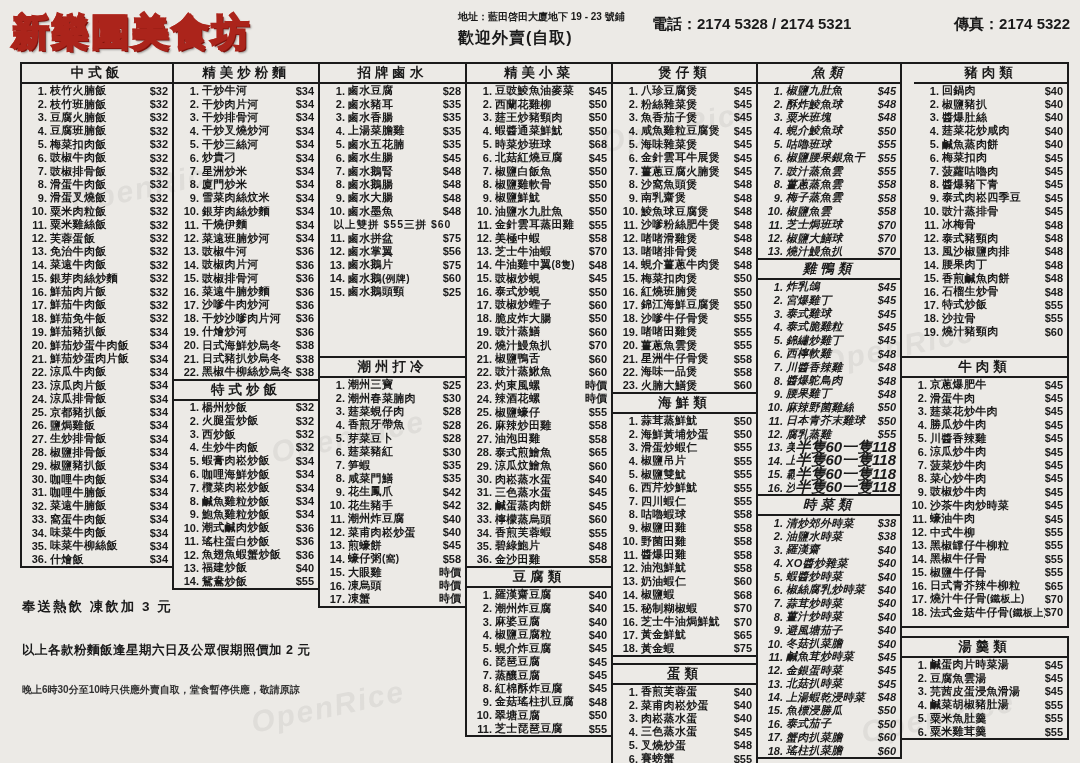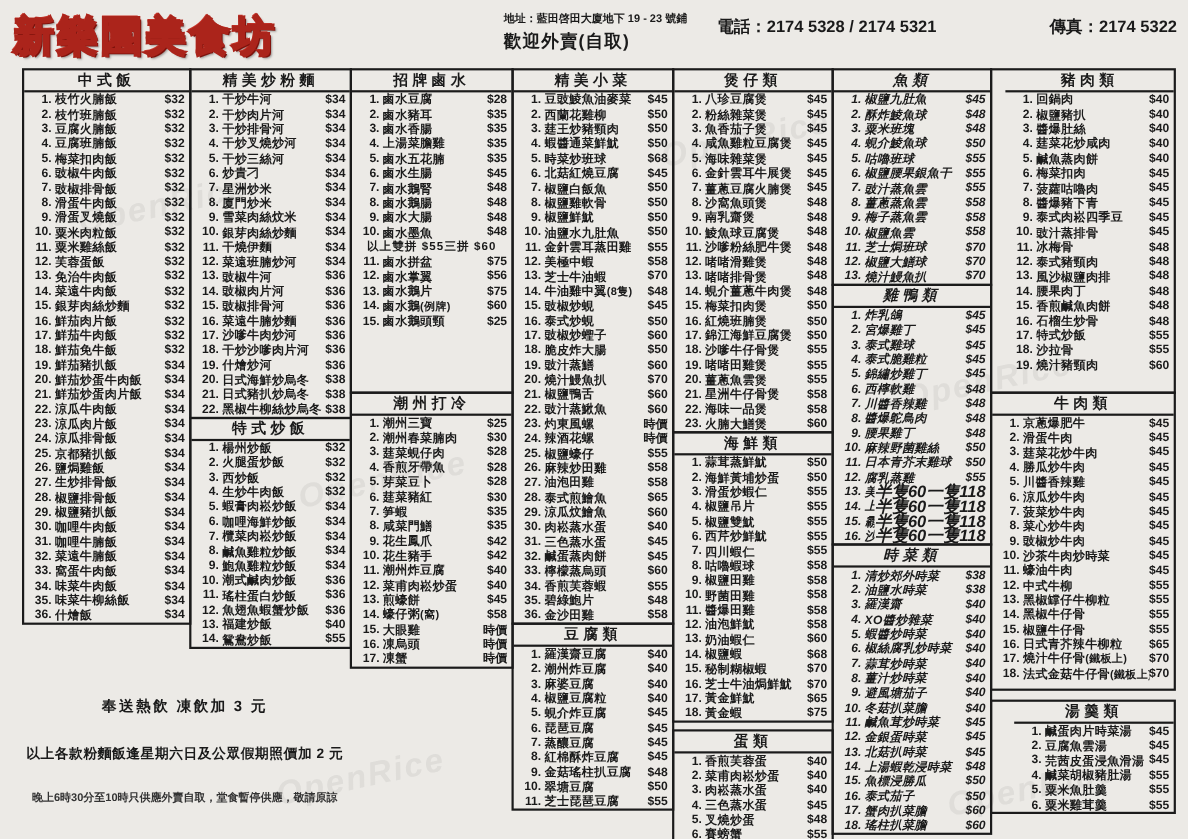--- a/index.html
+++ b/index.html
@@ -38,41 +38,41 @@
   .col4{width:148px;}.col5{width:147px;}.col6{width:146px;font-style:italic;}.col7{width:169px;}
   .section{
     border:2px solid #1b1b1b;background:transparent;
     box-sizing:border-box;width:100%;
   }
   .section + .section{margin-top:-2px;}
   .col3 .section:nth-child(1){height:296px;}
   .col7 .section:nth-child(1){height:296px;padding-left:12px;}
   .col7 .section:nth-child(2){height:272px;}
   .col5 .section:nth-child(3){margin-top:6px;}
-  .col7 .section:nth-child(3){margin-top:8px;padding-left:20px;}
+  .col7 .section:nth-child(3){margin-top:8px;}
   .sec-title{
     text-align:center;font-size:13.5px;font-weight:bold;letter-spacing:4px;
     border-bottom:2px solid #1b1b1b;line-height:16px;padding:1px 0;
   }
   .row{
     display:flex;align-items:center;height:13.4px;
     font-size:11px;font-weight:bold;padding:0 4px 0 2px;white-space:nowrap;
   }
   .no{width:23px;text-align:right;margin-right:3px;flex:none;}
   .nm{flex:1;overflow:hidden;letter-spacing:.3px;}
   .paren{font-size:10px;}
   .pr{flex:none;}
   .pr.sm{font-size:15px;}
   .note-row{
     height:13.4px;font-size:10.5px;font-weight:bold;text-align:center;
     letter-spacing:1px;line-height:13.4px;
   }
   
   .notes{
-    position:absolute;left:22px;top:633px;width:292px;text-align:center;
+    position:absolute;left:22px;top:598px;width:292px;
   }
   .note1{font-size:13.5px;font-weight:bold;letter-spacing:2px;}
   .note2{font-size:12.5px;font-weight:bold;margin-top:26px;letter-spacing:.5px;white-space:nowrap;}
   .note3{font-size:10px;font-weight:bold;margin-top:24px;color:#333;white-space:nowrap;}
   
   .wm{
     position:absolute;font-size:30px;font-weight:bold;font-style:italic;
     color:rgba(110,110,110,.10);transform:rotate(-12deg);pointer-events:none;
     letter-spacing:2px;
   }

